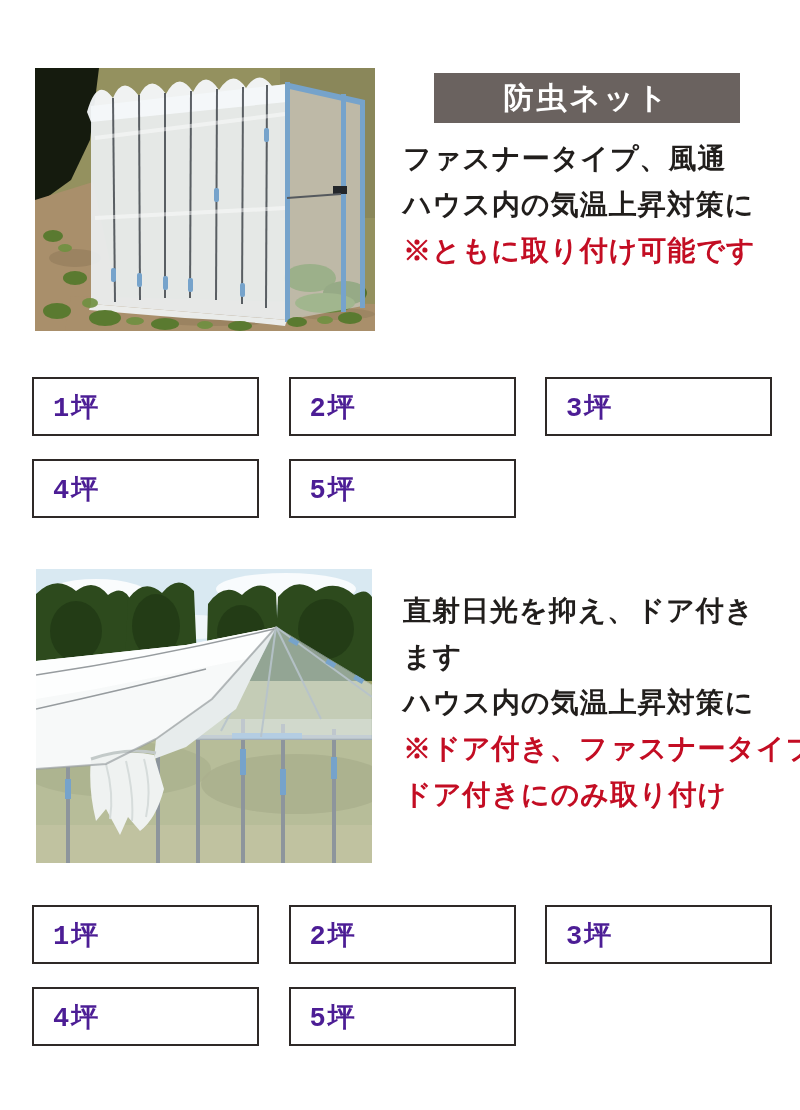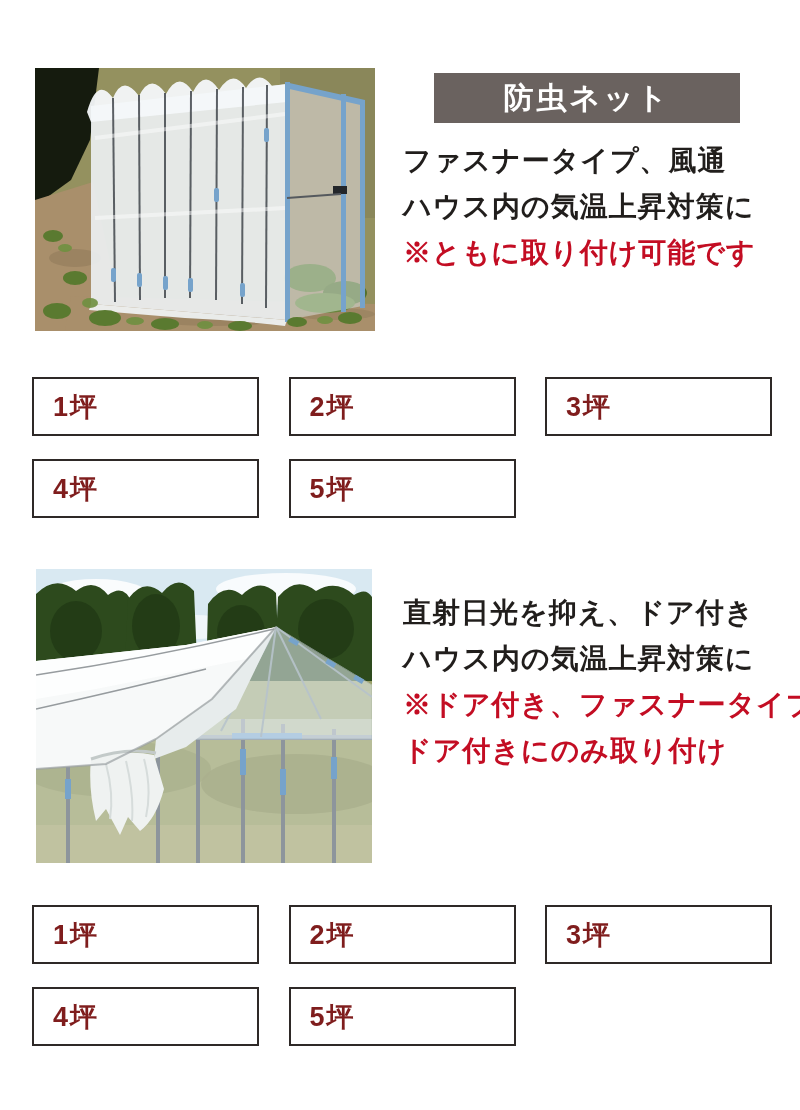--- a/index.html
+++ b/index.html
@@ -1,21 +1,21 @@
 <!DOCTYPE html>
 <html lang="ja"><head>
 <meta charset="utf-8">
 <style>
   * { margin:0; padding:0; box-sizing:border-box; }
   html,body { background:#ffffff; }
   .page {
     position:relative;
     width:800px; height:1090px;
     background:#ffffff;
-    font-family:Liberation Sans, sans-serif;
+    font-family:Liberation Mono, monospace;
     overflow:hidden;
   }
   .photo {
     position:absolute;
     overflow:hidden;
     background:#cfd8d2;
   }
   .photo svg { display:block; }
   .photo1 { left:35px; top:68px;  width:340px; height:263px; }
   .photo2 { left:36px; top:569px; width:336px; height:294px; }
@@ -48,21 +48,21 @@
   }
   .sizes1 { top:377px; }
   .sizes2 { top:905px; }
   .size-btn {
     height:59px;
     background:#ffffff;
     border:2px solid #2e2927;
     border-radius:0;
     font:inherit;
     font-size:27px; font-weight:600; letter-spacing:2px;
-    color:#7f1d1d;
+    color:#4c1d95;
     display:flex; align-items:center;
     padding-left:19px;
     cursor:pointer;
     text-align:left;
   }
 </style>
 </head>
 <body>
 
 <div class="page">
@@ -217,20 +217,21 @@
         <rect x="253" y="70" width="10" height="5" transform="rotate(30 258 72)"></rect>
         <rect x="290" y="92" width="10" height="5" transform="rotate(30 295 94)"></rect>
         <rect x="318" y="108" width="10" height="5" transform="rotate(30 323 110)"></rect>
       </g>
     </svg>
   </div>
 
   <div class="info info2">
     <div class="desc">
       <div class="line">直射日光を抑え、ドア付き</div>
+      <div class="line">ます</div>
       <div class="line">ハウス内の気温上昇対策に</div>
       <div class="line note">※ドア付き、ファスナータイプ</div>
       <div class="line note">ドア付きにのみ取り付け</div>
     </div>
   </div>
 
   <div class="sizes sizes2">
     <button class="size-btn">1坪</button>
     <button class="size-btn">2坪</button>
     <button class="size-btn">3坪</button>

